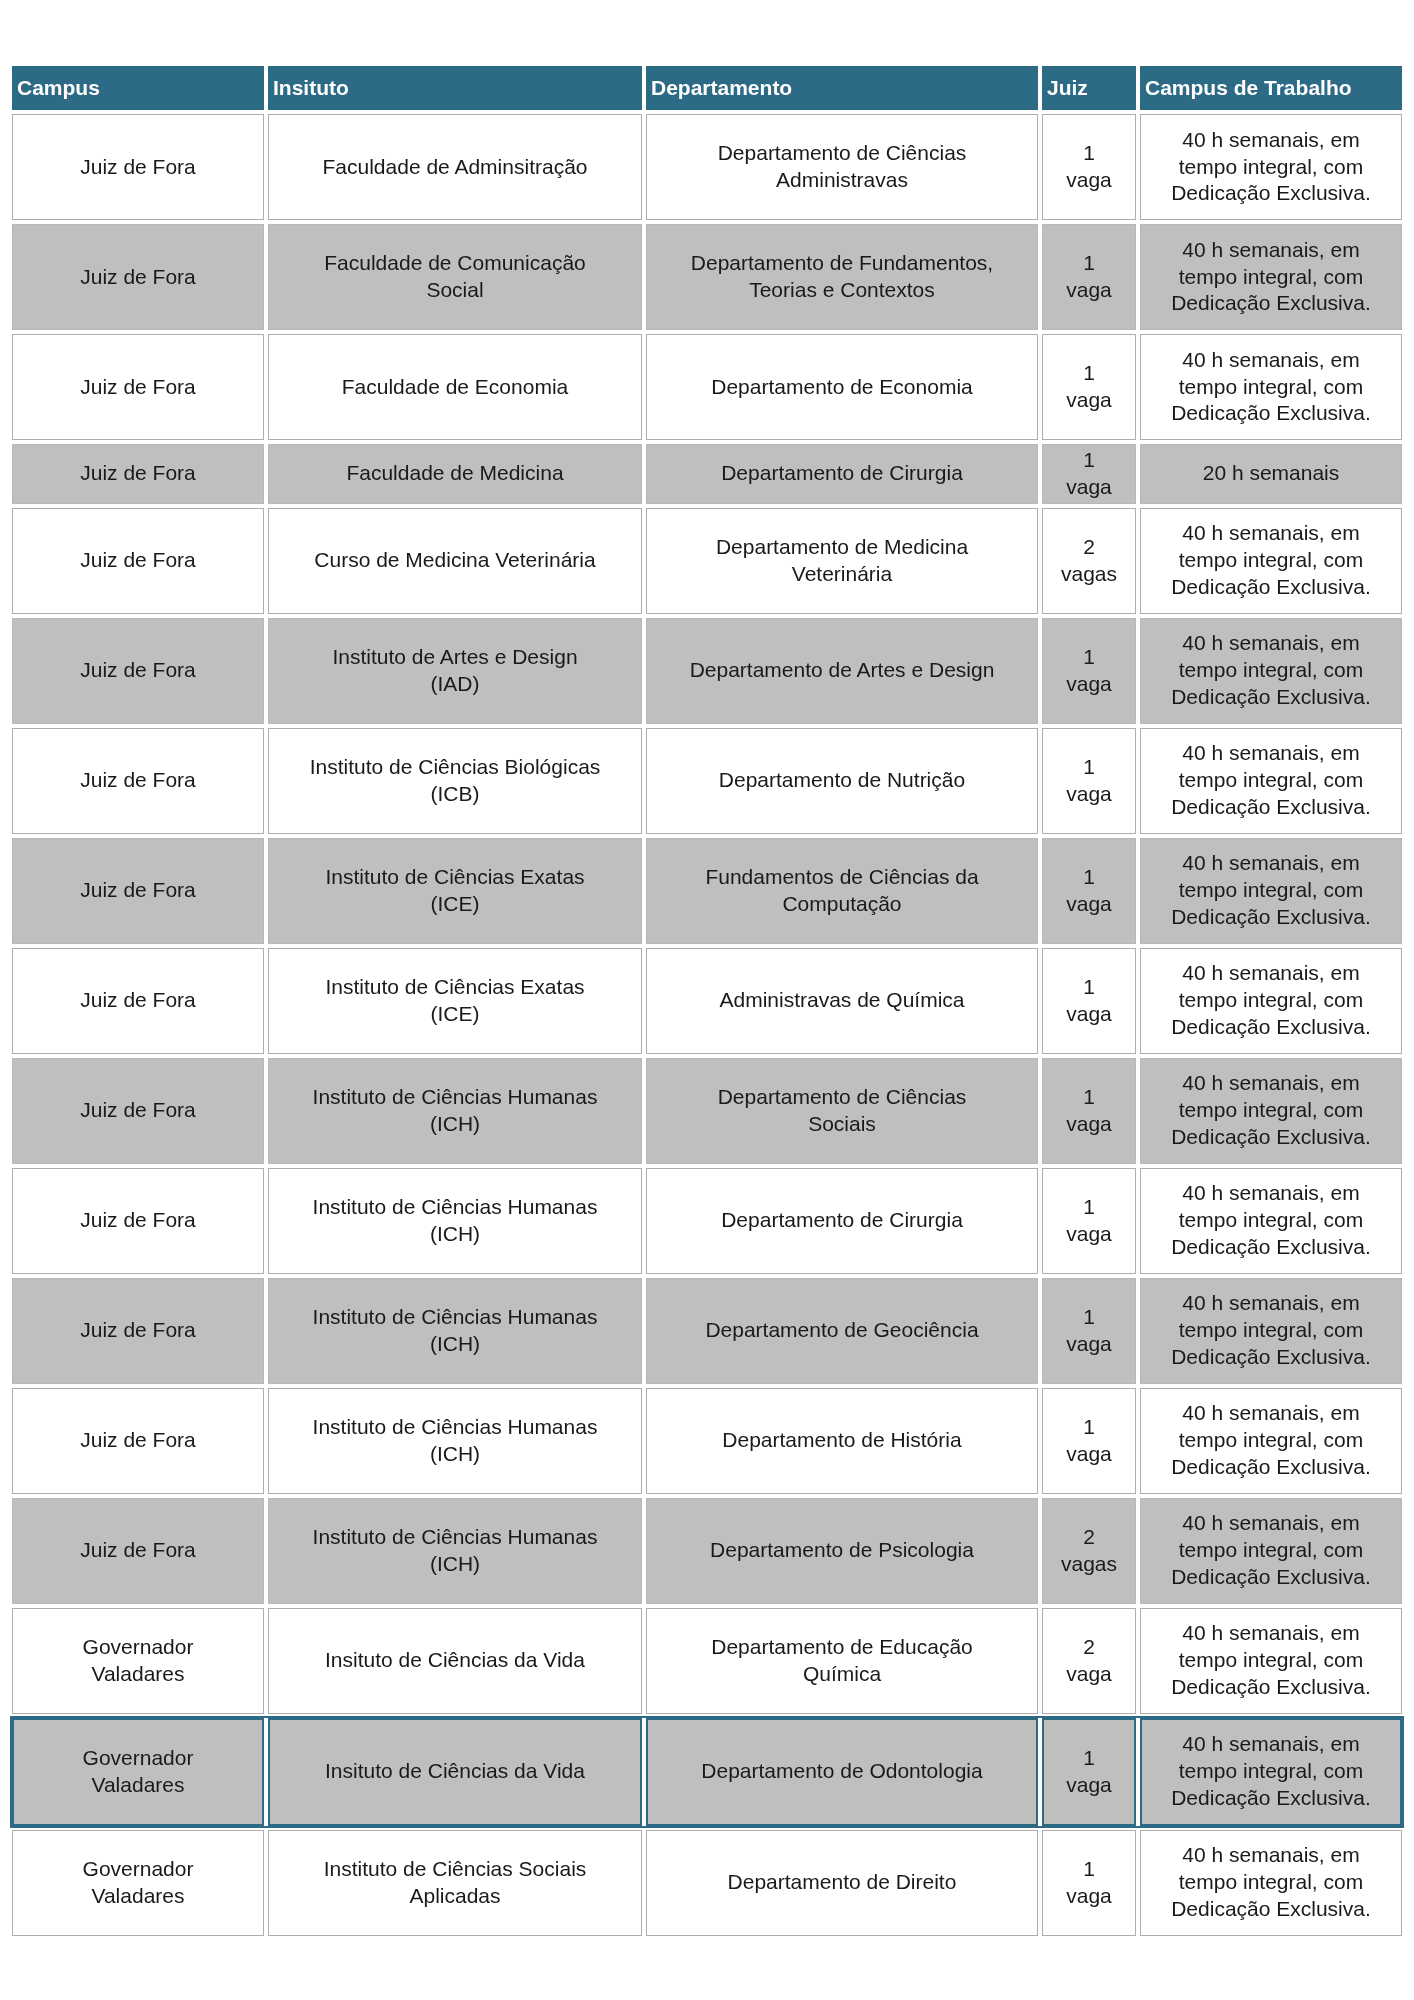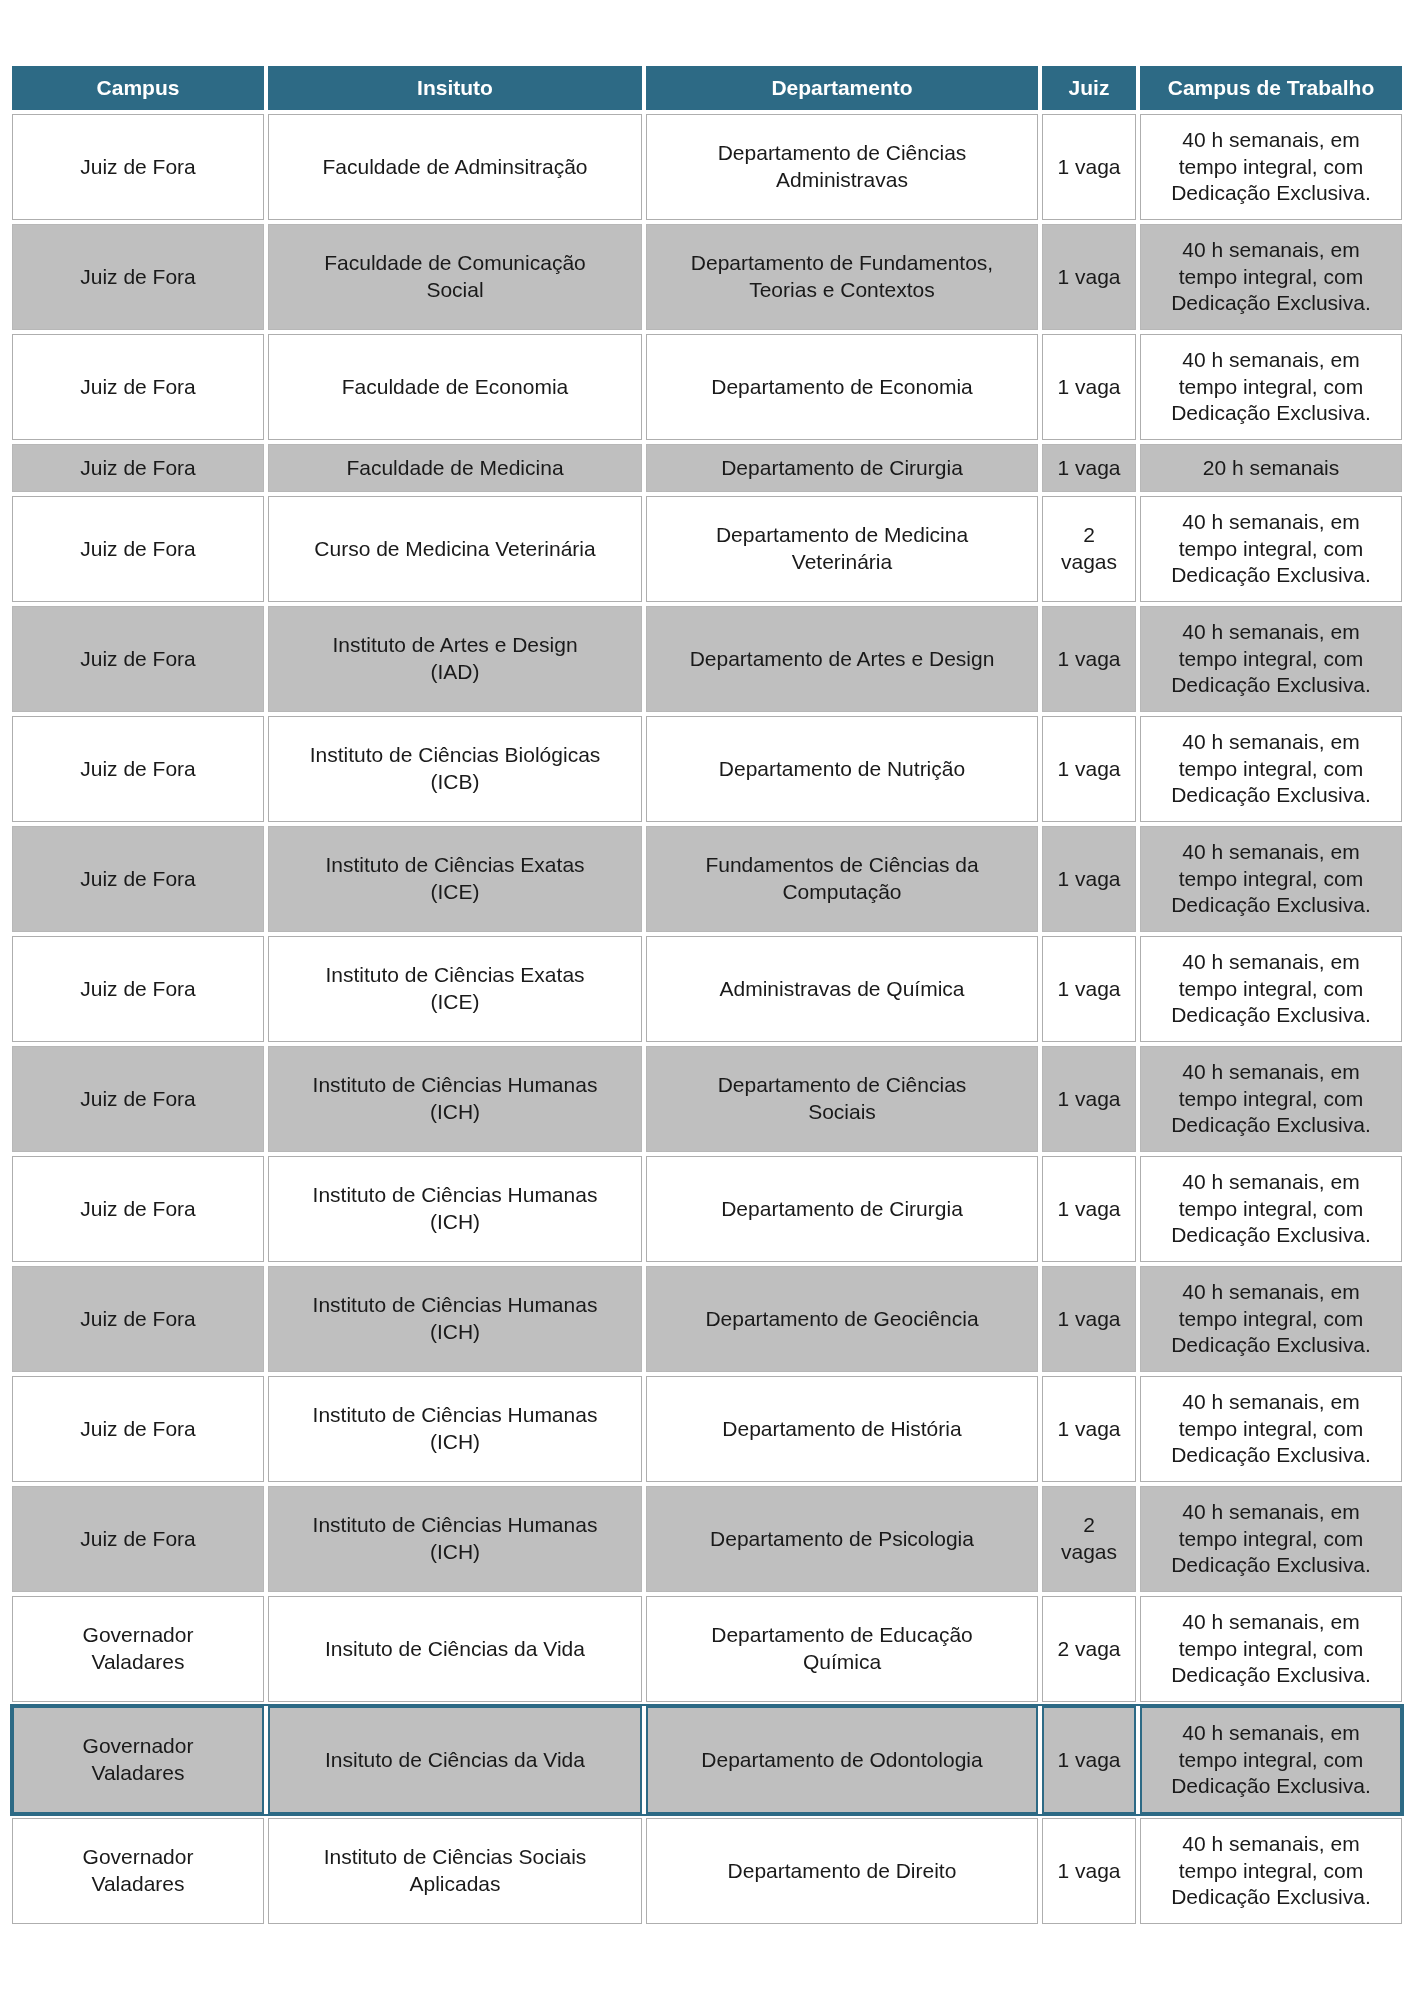--- a/index.html
+++ b/index.html
@@ -27,36 +27,36 @@
   col.col-regime       { width: 262px; }
 
   th {
     background: #2d6a85;
     border: 1px solid #2d6a85;
     color: #ffffff;
     font-weight: bold;
     font-size: 21px;
     height: 42px;
     padding: 0 4px;
-    text-align: center;
+    text-align: left;
     vertical-align: middle;
   }
   td {
     border: 1px solid #aeaeae;
     background: #ffffff;
     text-align: center;
     vertical-align: middle;
     font-size: 21px;
     line-height: 1.28;
     white-space: pre-line;
     height: 100px;
     padding: 2px 8px;
     overflow: hidden;
   }
-  td[data-name="cell-vaga"] { padding: 2px 12px; }
+  td[data-name="cell-vaga"] { padding: 2px 18px; }
 
   tr.shaded td {
     background: #bfbfbf;
     border-color: #b7b7b7;
   }
   tr.compact td { height: 42px; }
 
   tr.highlight td {
     border: 2px solid #2d6a85;
   }

